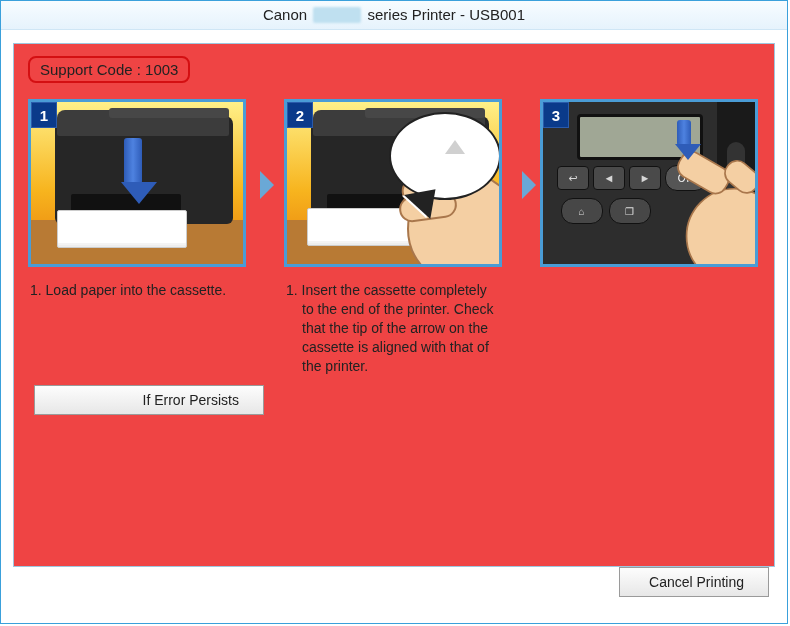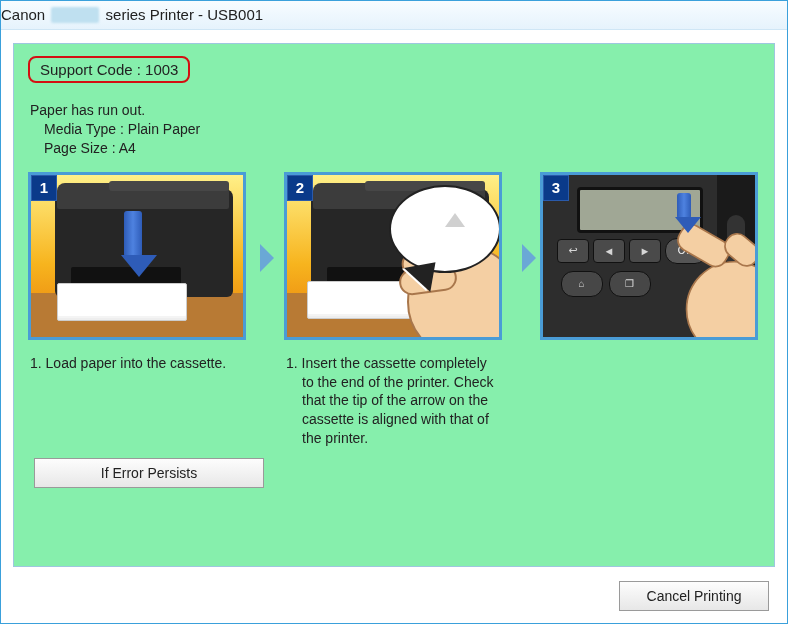--- a/index.html
+++ b/index.html
@@ -18,20 +18,21 @@
     height: 624px;
     border: 1px solid #3aa0db;
     background: #fff;
     position: relative;
     box-sizing: border-box;
   }
   .titlebar {
     height: 28px;
     background: linear-gradient(#f7fcff, #e6f3fc);
     border-bottom: 1px solid #cfe6f5;
+    text-align: center;
     line-height: 28px;
     font-size: 15px;
     color: #222;
     position: relative;
   }
   .titlebar .blur {
     display: inline-block;
     width: 48px;
     height: 16px;
     vertical-align: middle;
@@ -40,21 +41,21 @@
     margin: 0 2px 2px 2px;
     filter: blur(1px);
   }
   .inner-panel {
     position: absolute;
     left: 12px;
     top: 42px;
     right: 12px;
     bottom: 56px;
     border: 1px solid #9ec7df;
-    background: #86efac;
+    background: #ef4444;
     box-sizing: border-box;
     padding: 12px 14px 14px 14px;
   }
   .support-code {
     display: inline-block;
     border: 2.5px solid #d40f12;
     border-radius: 8px;
     padding: 3px 10px 3px 10px;
     font-size: 15px;
     color: #222;
@@ -299,63 +300,54 @@
   }
 
   .err-button-row{
     margin-top: 6px;
   }
   .btn {
     display:inline-block;
     min-width:180px;
     height:30px;
     line-height:28px;
-    text-align:center;
+    text-align:right;
     font-size:14px;
     color:#222;
     background:linear-gradient(#fdfdfd,#e7e7e7);
     border:1px solid #9a9a9a;
     box-sizing:border-box;
     padding:0 24px;
     cursor:pointer;
   }
   .err-button-row .btn { min-width: 230px; margin-left: 6px; margin-top: 4px;}
 
   .bottom-bar {
     position:absolute;
     right:18px;
-    bottom:12px;
+    bottom:26px;
   }
 </style>
 </head>
 <body>
 
 <div class="window">
 
   <div class="titlebar">
     <span>Canon</span>
     <span class="blur"></span>
     <span>series Printer - USB001</span>
   </div>
 
   <div class="inner-panel">
 
     <div class="support-code">
       <span>Support Code : </span><span>1003</span>
     </div>
 
-    <div class="err-msg">
-      <div>Paper has run out.</div>
-      <div class="sub">
-        <span>Media Type : </span><span>Plain Paper</span>
-      </div>
-      <div class="sub">
-        <span>Page Size : </span><span>A4</span>
-      </div>
-    </div>
 
     <div class="steps-row">
 
       <div class="big-arrow a1"></div>
       <div class="big-arrow a2"></div>
 
       <div class="step">
         <div class="step-img">
           <div class="bg-orange"></div>
           <div class="floor-wood"></div>

